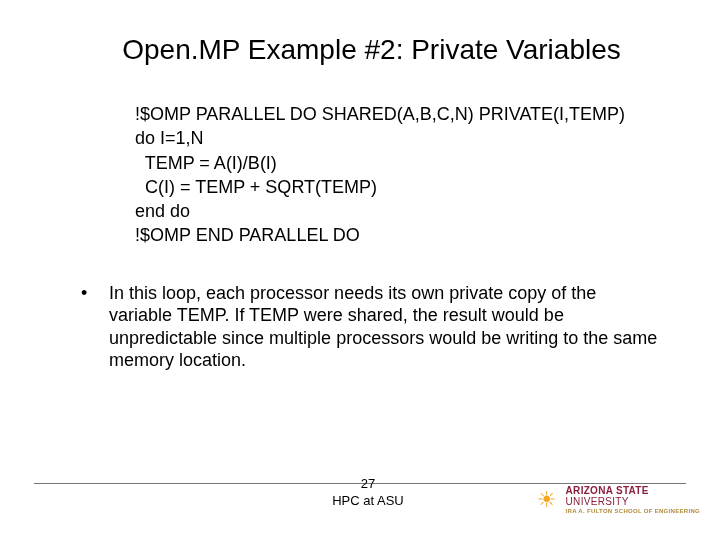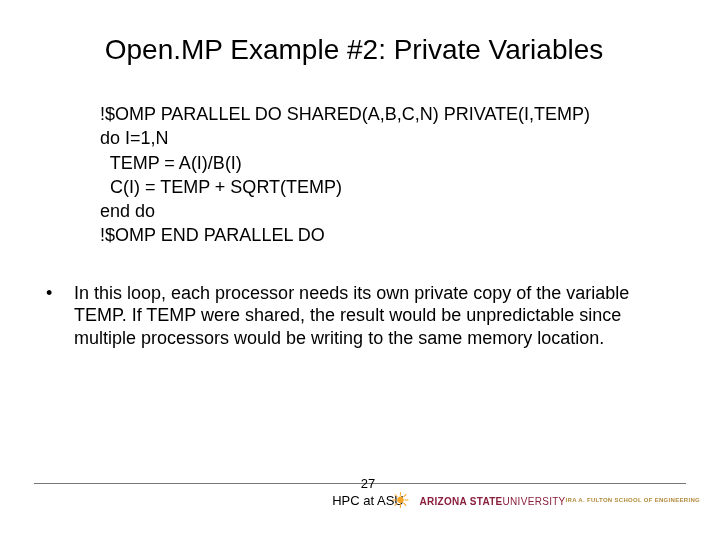--- a/index.html
+++ b/index.html
@@ -1,29 +1,29 @@
 <!DOCTYPE html>
 <html><head>
 <meta charset="utf-8">
 <style>
   * { margin: 0; padding: 0; box-sizing: border-box; }
   html, body { width: 720px; height: 540px; background: #fff; font-family: Arial, Helvetica, sans-serif; color: #000; }
-  .slide { width: 720px; height: 540px; position: relative; padding: 30px 40px 0 28px; }
+  .slide { width: 720px; height: 540px; position: relative; padding: 30px 40px 0 63px; }
   .title { font-size: 28px; font-weight: 400; text-align: center; margin-top: 4px; margin-bottom: 36px; }
   .code-block { font-family: Liberation Sans, sans-serif; font-size: 18px; line-height: 1.35; margin-left: 72px; margin-bottom: 34px; white-space: pre; }
   .bullets { font-size: 18px; line-height: 1.25; margin-left: 18px; margin-right: 20px; }
   .bullets .item { display: flex; }
   .bullets .dot { width: 28px; flex: 0 0 28px; }
   .bullets .txt { flex: 1; }
   .footer { position: absolute; bottom: 14px; left: 0; width: 720px; }
   .hr { position: absolute; bottom: 56px; left: 34px; right: 34px; height: 1px; background: #777; }
   .foot-center { position: absolute; left: 8px; width: 720px; text-align: center; font-size: 13px; bottom: 16px; line-height: 1.35; }
   .logo { position: absolute; right: 20px; bottom: 12px; display: flex; align-items: center; gap: 6px; }
   .logo-mark { width: 26px; height: 26px; display: flex; align-items: center; justify-content: center; }
-  .logo-text { display: flex; font-family: Arial, sans-serif; }
+  .logo-text { display: flex; flex-direction: column; font-family: Arial, sans-serif; }
   .logo-text .l1 { color: #8a1f3b; font-size: 10px; font-weight: 700; letter-spacing: 0.3px; }
   .logo-text .l2 { color: #8a1f3b; font-size: 10px; font-weight: 400; letter-spacing: 0.3px; }
   .logo-text .l3 { color: #b18a3a; font-size: 6px; font-weight: 700; letter-spacing: 0.3px; margin-top: 1px; }
   .sun { color: #f5a623; font-size: 22px; line-height: 1; }
 </style>
 </head>
 <body>
 
 <div class="slide">
 

